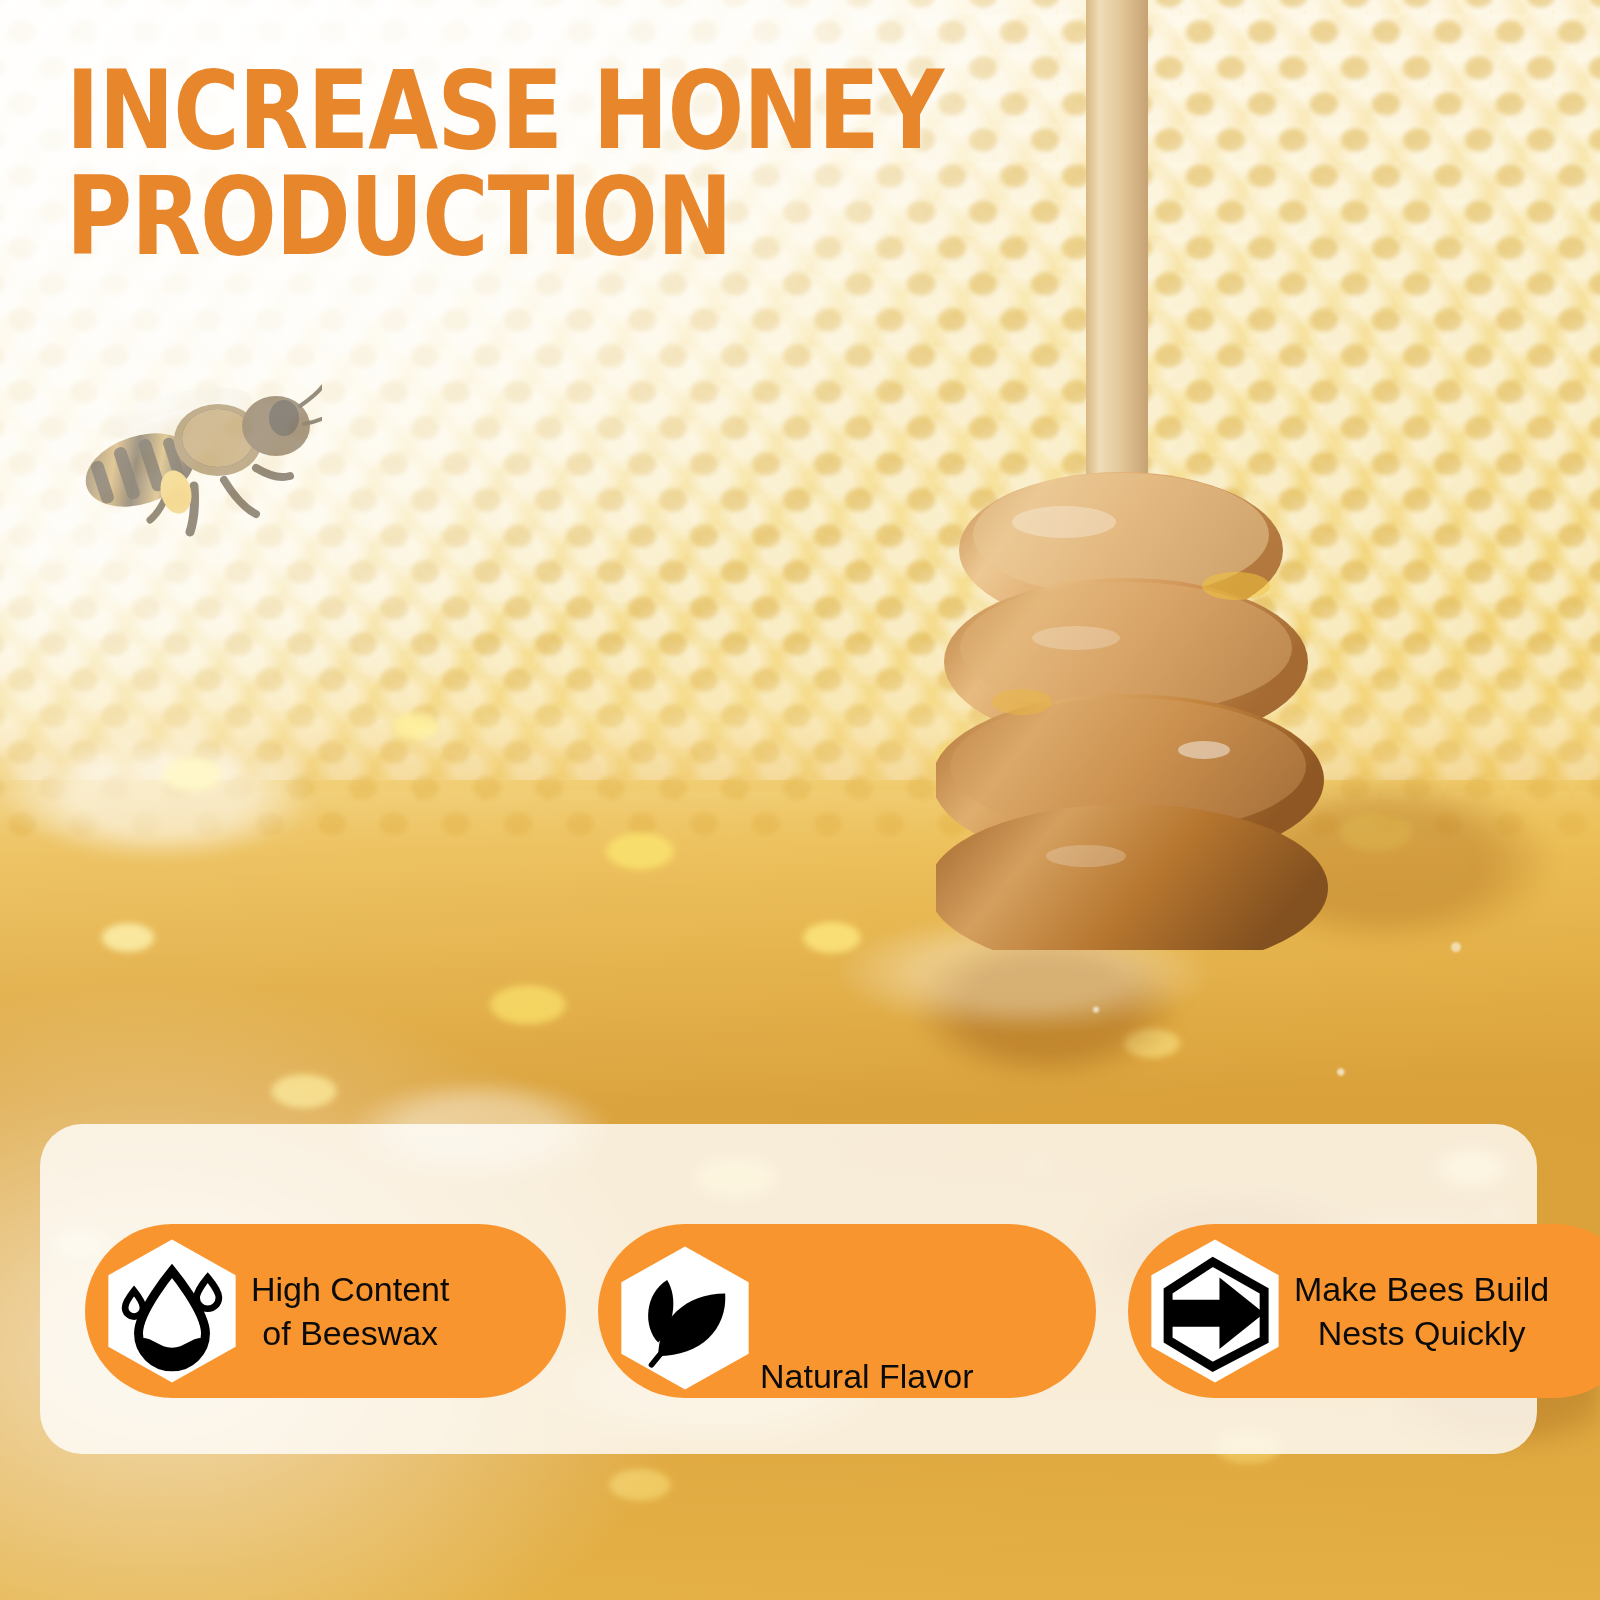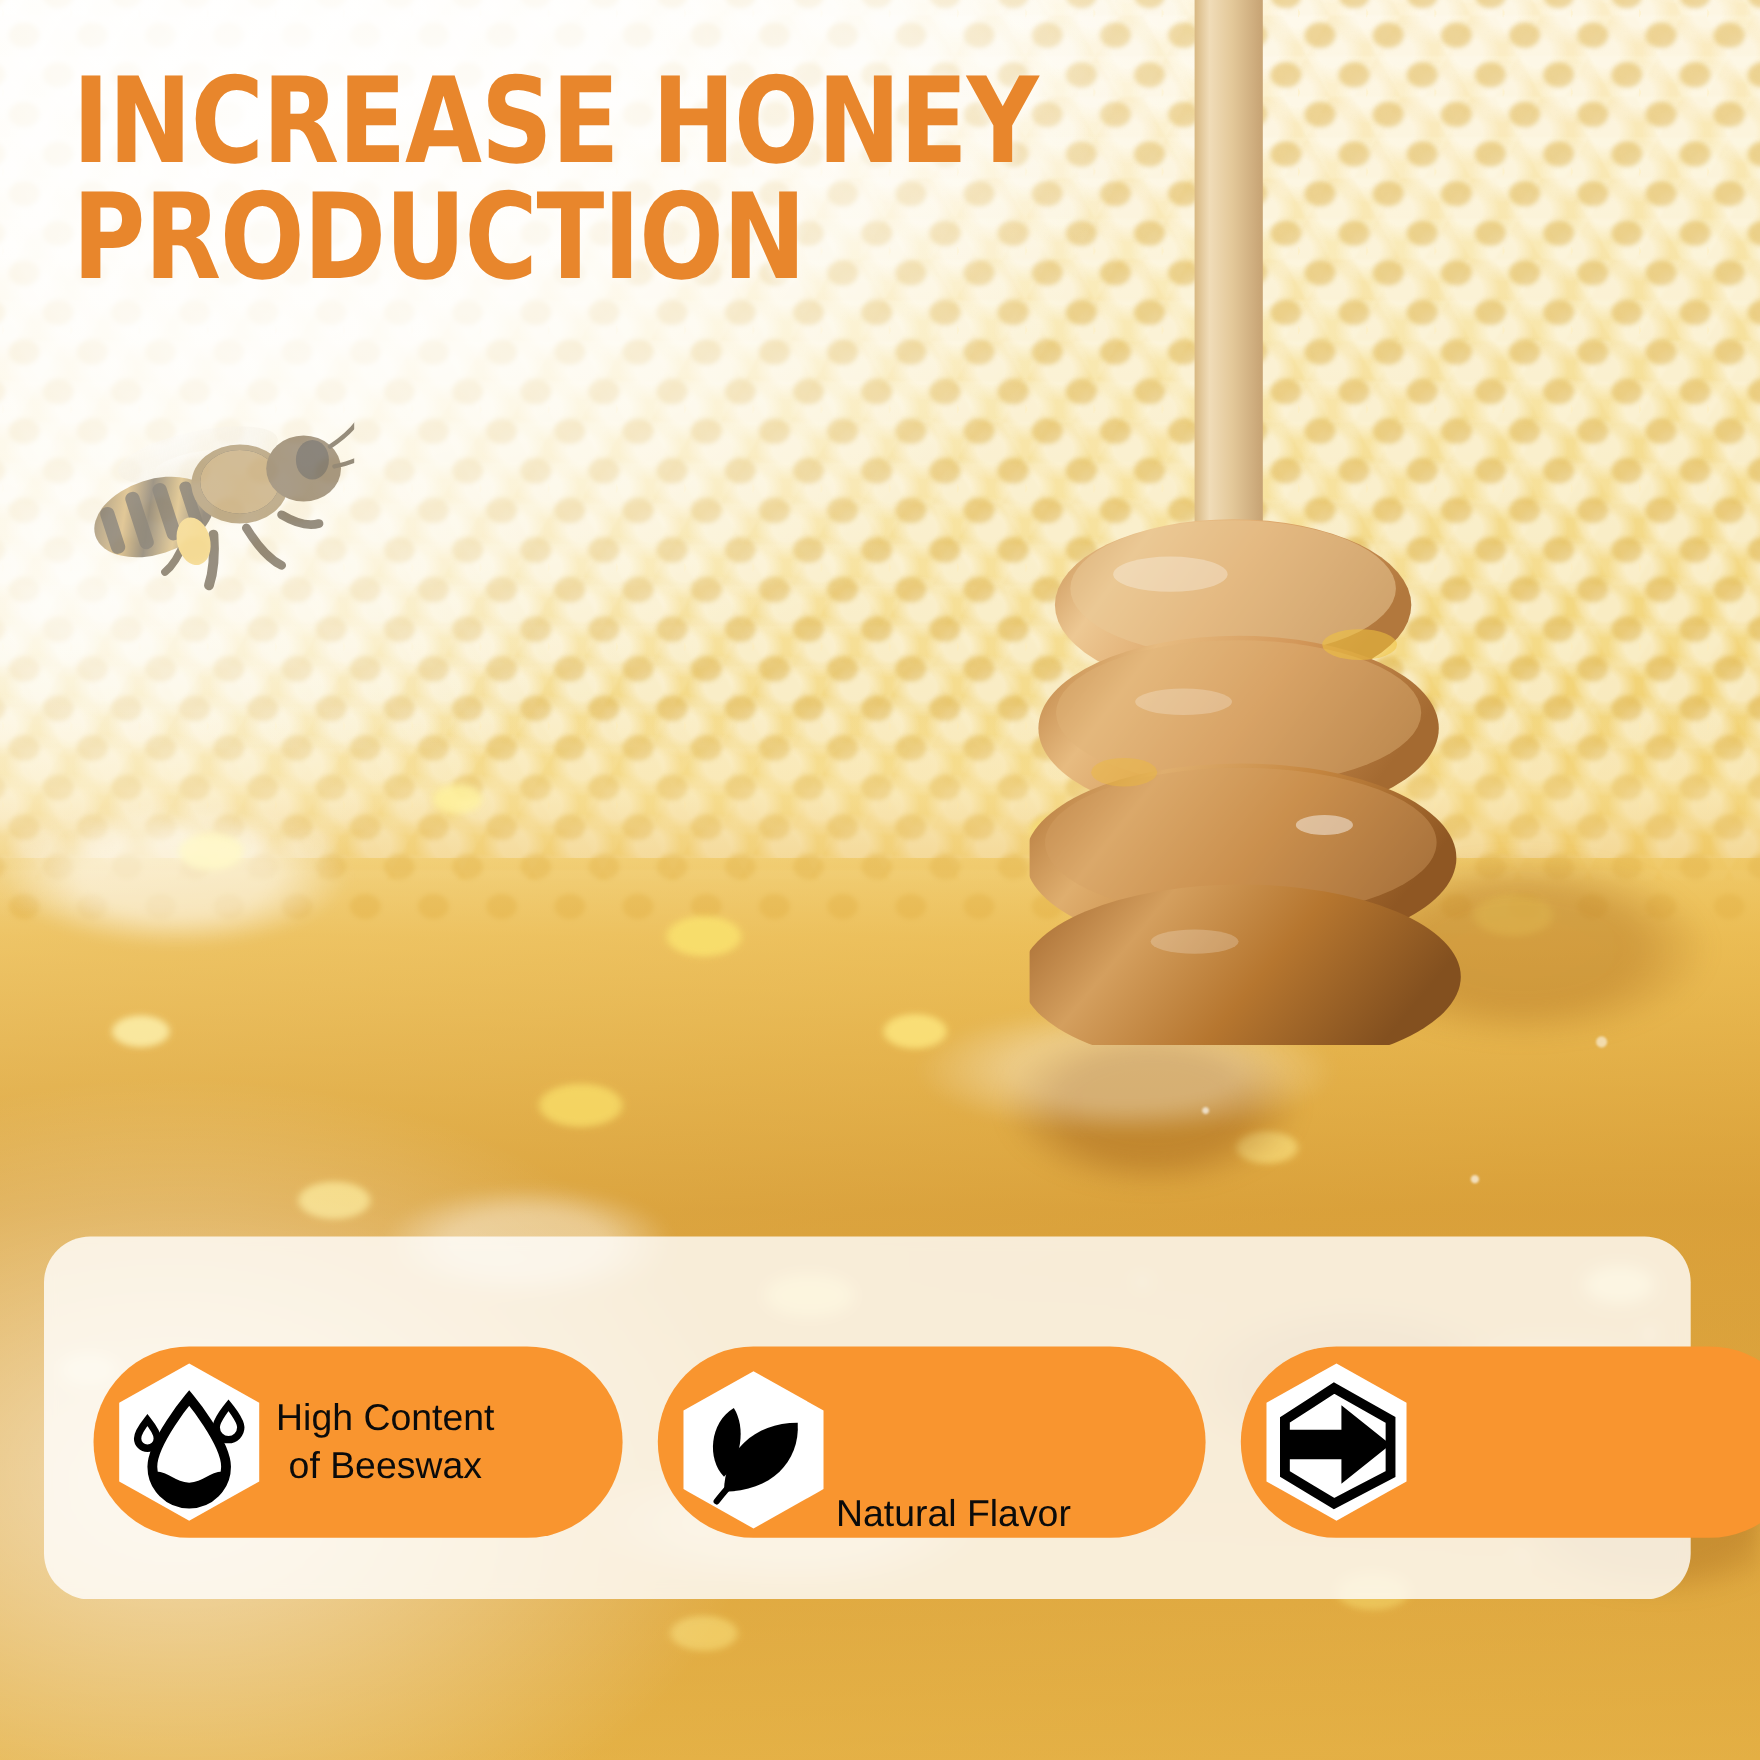--- a/index.html
+++ b/index.html
@@ -329,18 +329,20 @@
       </div>
 
       <div class="pill pill-3">
         <span class="hexbadge">
           <svg viewBox="0 0 120 132" width="134" height="148">
             <polygon points="60,2 117,34 117,98 60,130 3,98 3,34" fill="#ffffff"></polygon>
             <polygon points="58,22 104,48 104,92 58,116 18,92 18,48" fill="none" stroke="#000" stroke-width="8"></polygon>
             <path d="M20 56 h44 v-20 l40 32 -40 32 v-20 h-44 Z" fill="#000"></path>
           </svg>
         </span>
+        <span class="pill-label">Make Bees Build
+Nests Quickly</span>
       </div>
 
     </div>
   </div>
 
 </div>
 
 </body></html>

